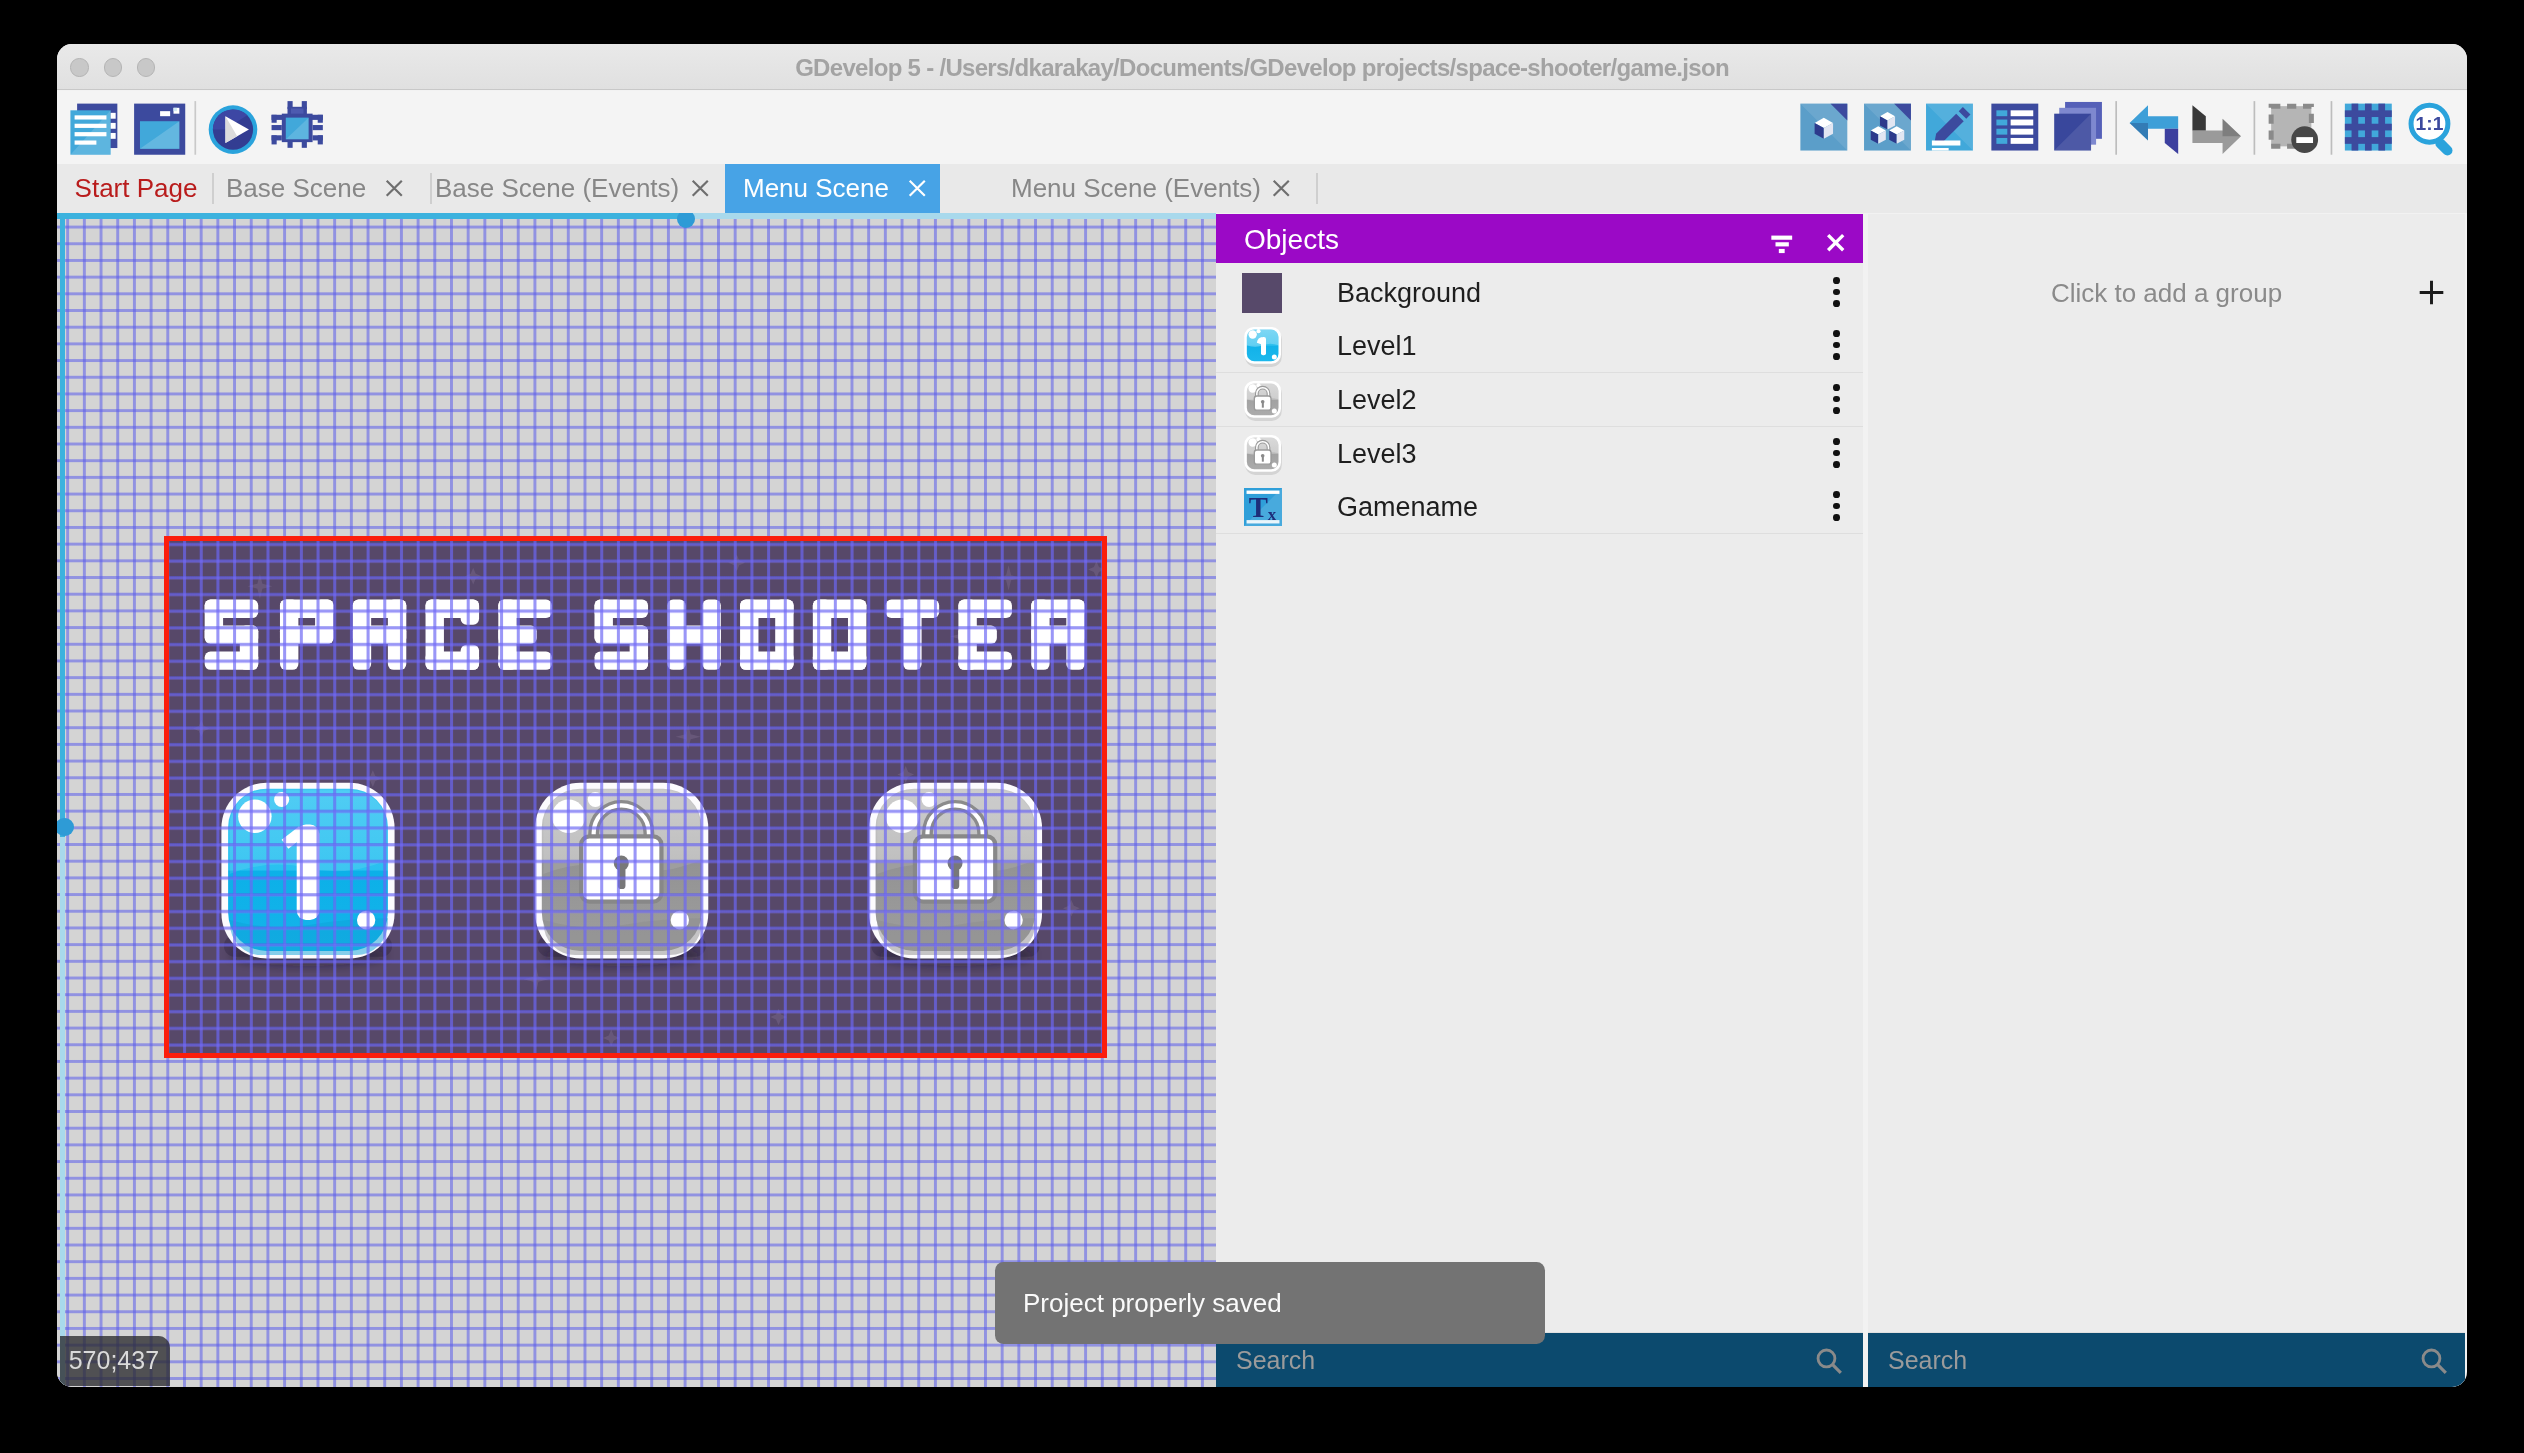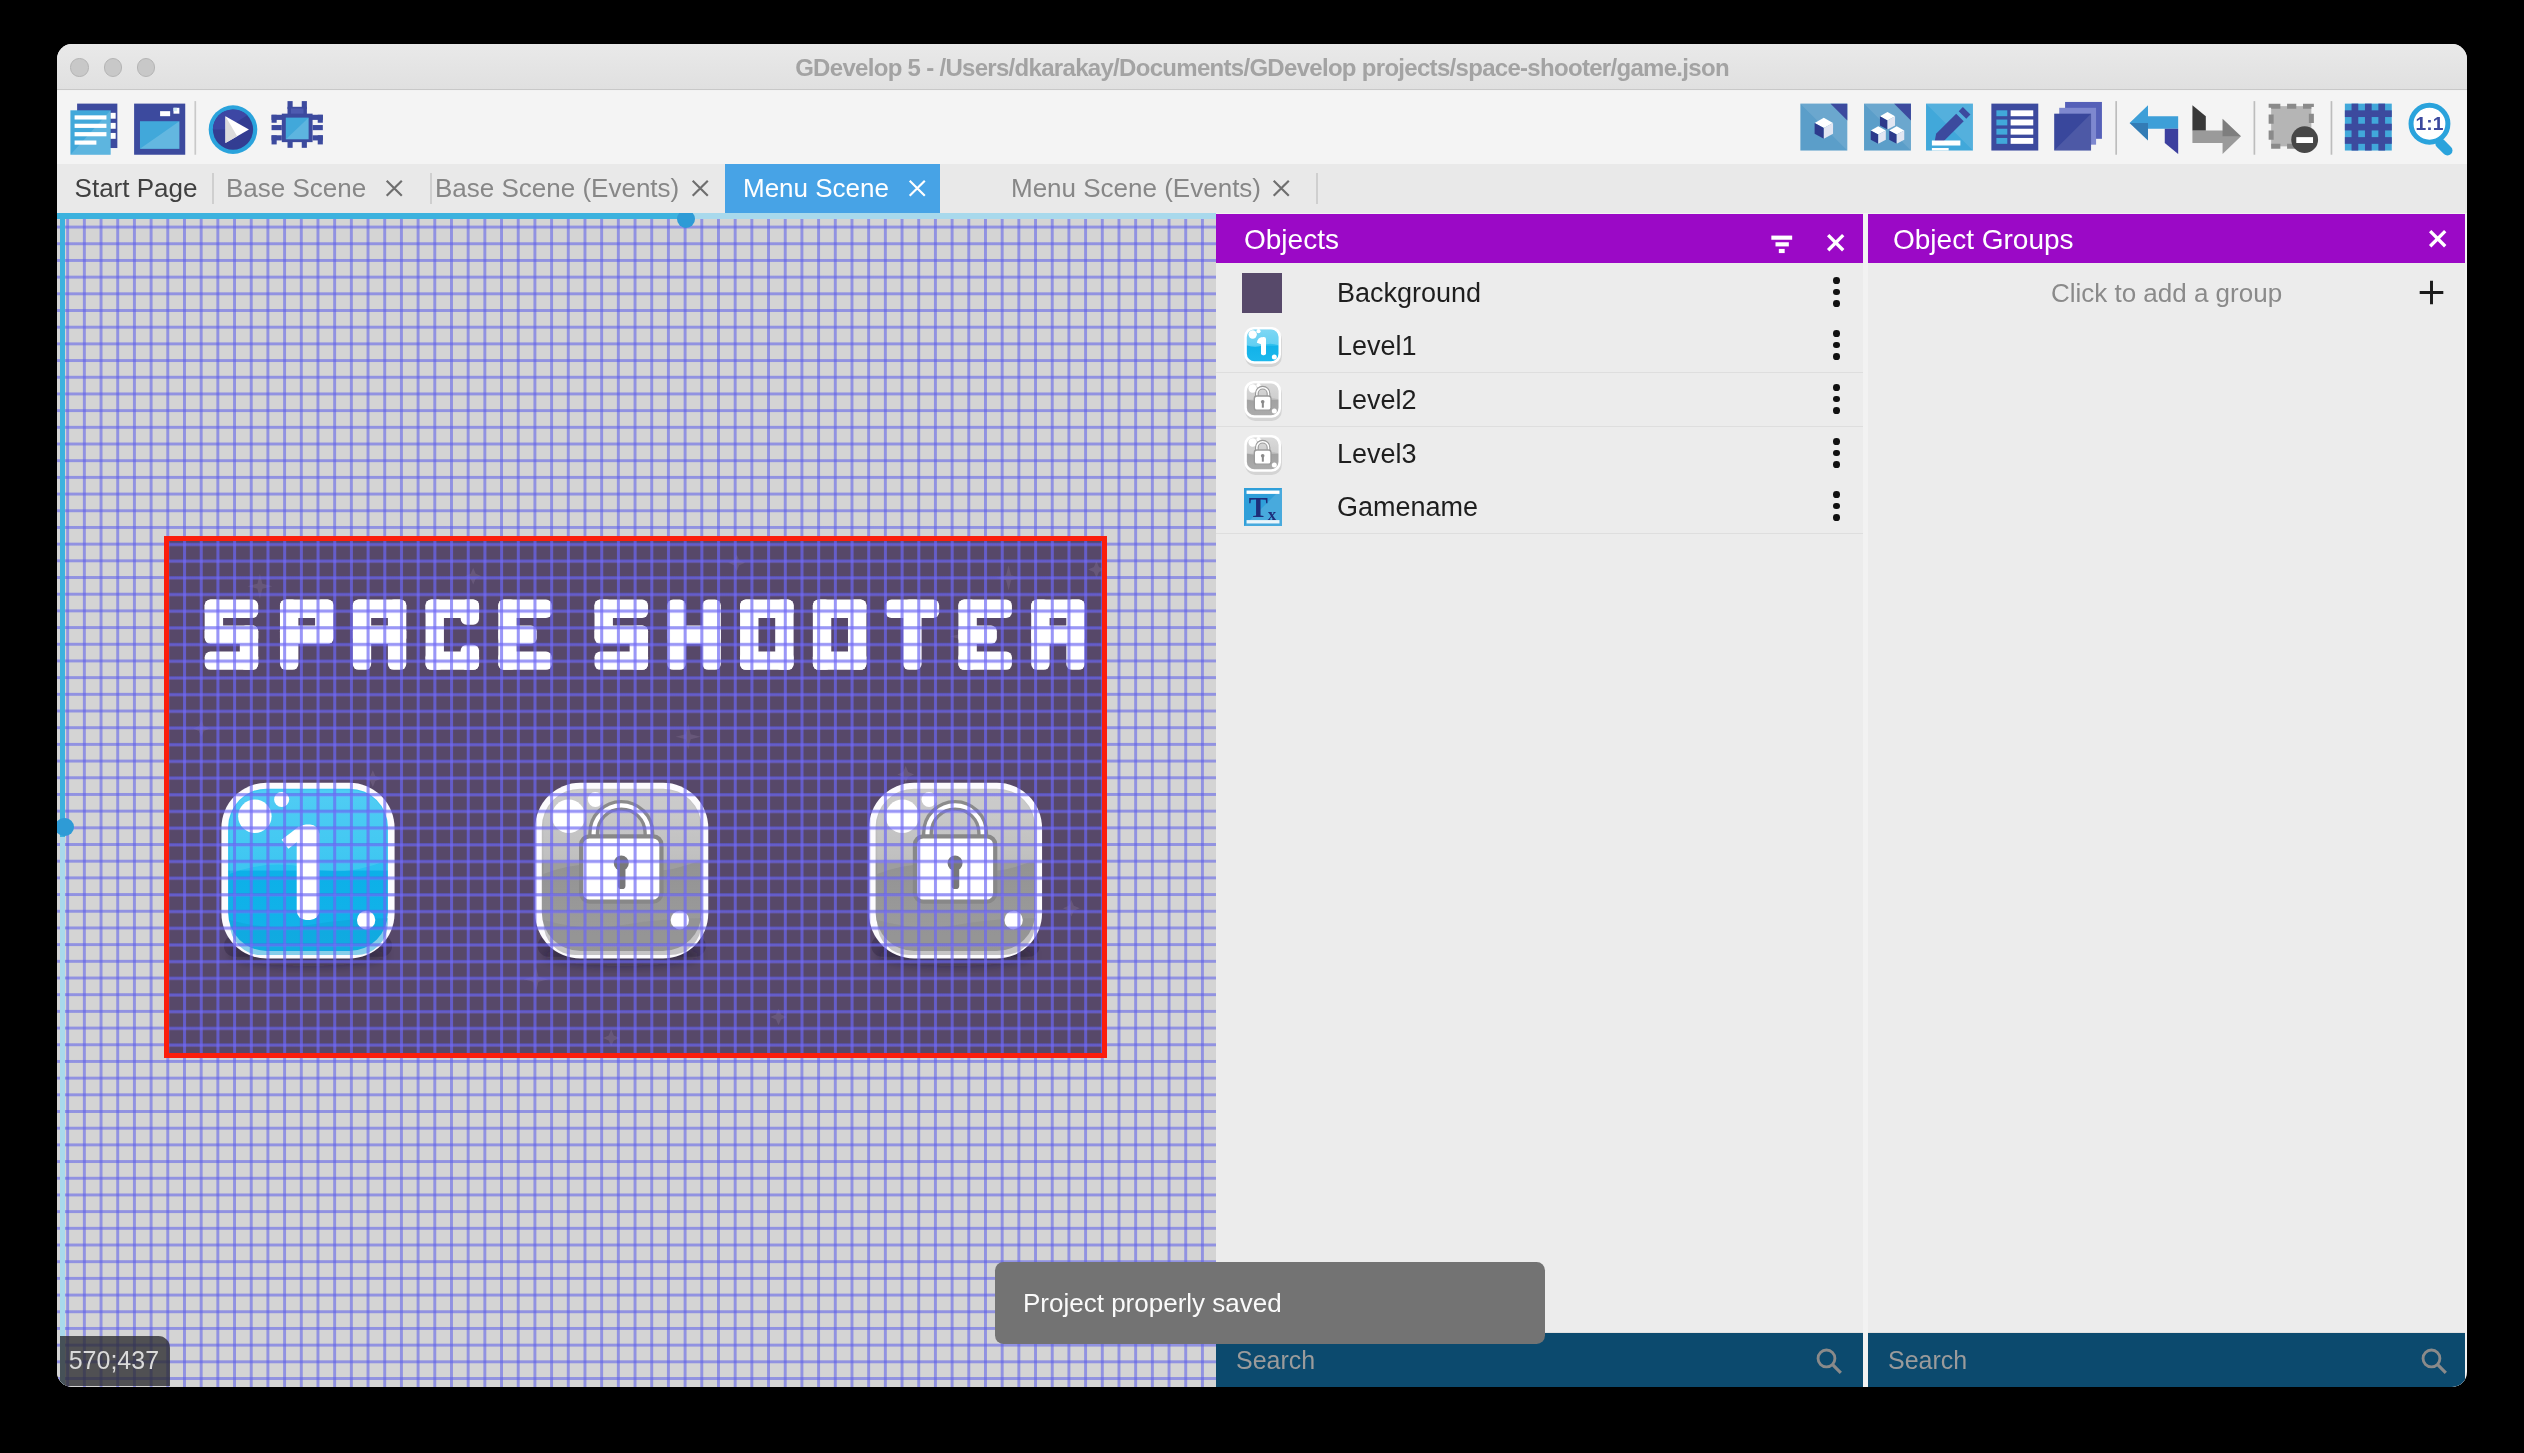--- a/index.html
+++ b/index.html
@@ -195,21 +195,21 @@
         </g>
 <g transform="translate(736,14)">
           <circle cx="25" cy="25" r="22" fill="#ffffff" stroke="#2aa3dc" stroke-width="6"></circle>
           <rect x="38" y="40" width="24" height="12" rx="6" transform="rotate(45 38 40)" fill="#2aa3dc"></rect>
           <text x="25" y="33" font-size="23" font-weight="bold" fill="#3c4a9e" text-anchor="middle" font-family="Liberation Sans">1:1</text>
         </g>
 </svg>
 </div>
 <div id="tabbar">
 <div id="tabactive" style="left:668px;width:215px"></div>
-<div class="tab" style="left:17.6px;color:#404040">Start Page</div>
+<div class="tab" style="left:17.6px;color:#b91c1c">Start Page</div>
 <div class="tab" style="left:169px;color:#878787">Base Scene</div>
 <div class="tab" style="left:378px;color:#878787">Base Scene (Events)</div>
 <div class="tab" style="left:686px;color:#ffffff">Menu Scene</div>
 <div class="tab" style="left:954px;color:#878787">Menu Scene (Events)</div>
 <svg class="tabx" style="left:323px" viewBox="0 0 34 34">
         <path d="M8 8 L26 26 M26 8 L8 26" stroke="#6f6f6f" stroke-width="2.6" fill="none"></path>
       </svg>
 <svg class="tabx" style="left:629px" viewBox="0 0 34 34">
         <path d="M8 8 L26 26 M26 8 L8 26" stroke="#6f6f6f" stroke-width="2.6" fill="none"></path>
       </svg>
@@ -493,26 +493,20 @@
           <div class="dot" style="top:11.7px"></div>
           <div class="dot" style="top:23.4px"></div>
         </div>
 </div>
 <div class="search">Search<svg class="abs" style="right:17.6px;top:11.7px" width="32" height="32" viewBox="0 0 38 38">
           <circle cx="16" cy="16" r="10" fill="none" stroke="#8a8a8a" stroke-width="3.4"></circle>
           <path d="M23 23 L33 33" stroke="#8a8a8a" stroke-width="3.8"></path>
         </svg></div>
 </div>
 <div class="panel" style="left:1811px;width:597px">
-<div class="phead">
-        <span style="position:absolute;left:25px">Object Groups</span>
-        <svg class="abs" style="left:558px;top:13.4px" width="23.4" height="23.4" viewBox="0 0 28 28">
-          <path d="M5 5 L23 23 M23 5 L5 23" stroke="#fff" stroke-width="4" fill="none"></path>
-        </svg>
-      </div>
 <div style="position:absolute;left:0;top:52px;width:100%;height:54px">
         <div style="position:absolute;left:0;width:100%;text-align:center;line-height:54px;font-size:26px;color:#8a8a8a">Click to add a group</div>
         <svg class="abs" style="left:550px;top:13.4px" width="27" height="27" viewBox="0 0 32 32">
           <path d="M16 2 V30 M2 16 H30" stroke="#1b1b1b" stroke-width="3.5"></path>
         </svg>
       </div>
 <div class="search">Search<svg class="abs" style="right:15px;top:11.7px" width="32" height="32" viewBox="0 0 38 38">
           <circle cx="16" cy="16" r="10" fill="none" stroke="#8a8a8a" stroke-width="3.4"></circle>
           <path d="M23 23 L33 33" stroke="#8a8a8a" stroke-width="3.8"></path>
         </svg></div>

